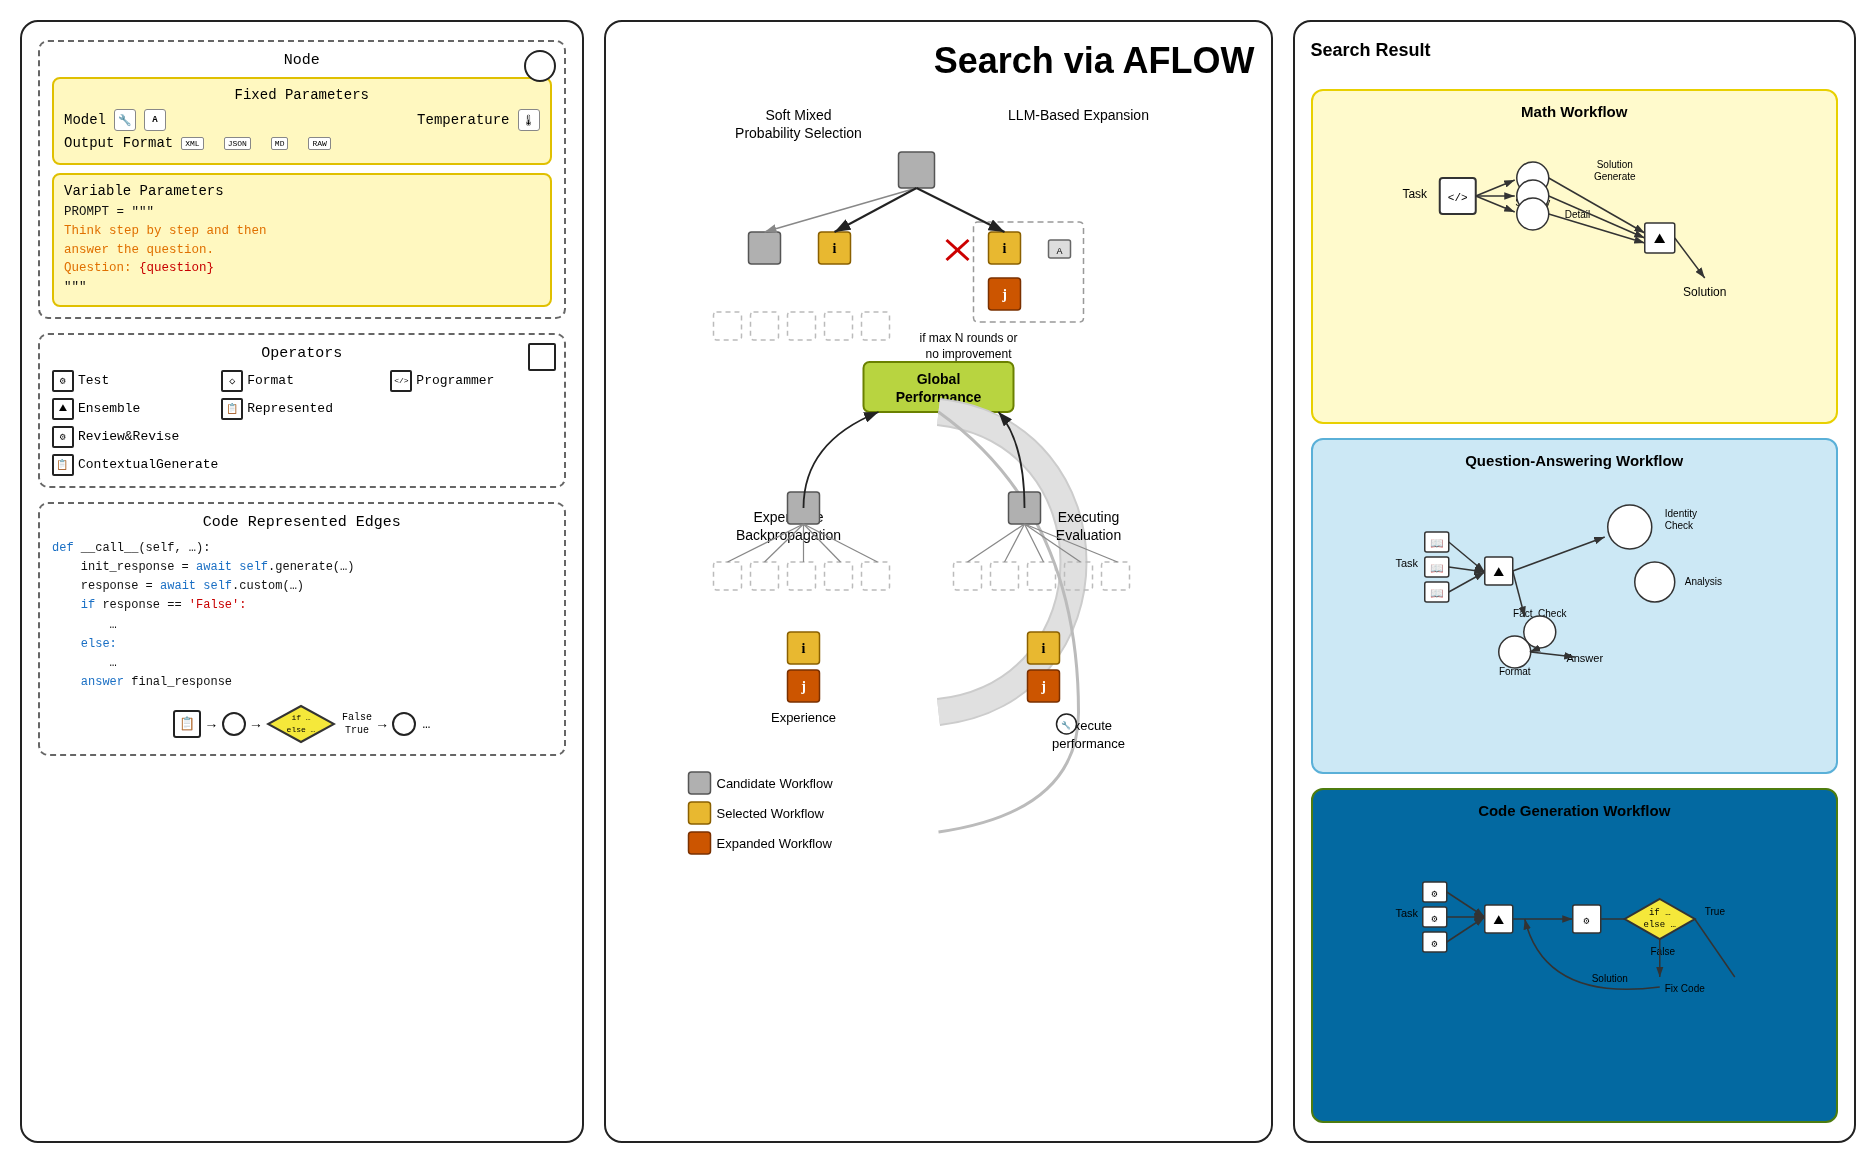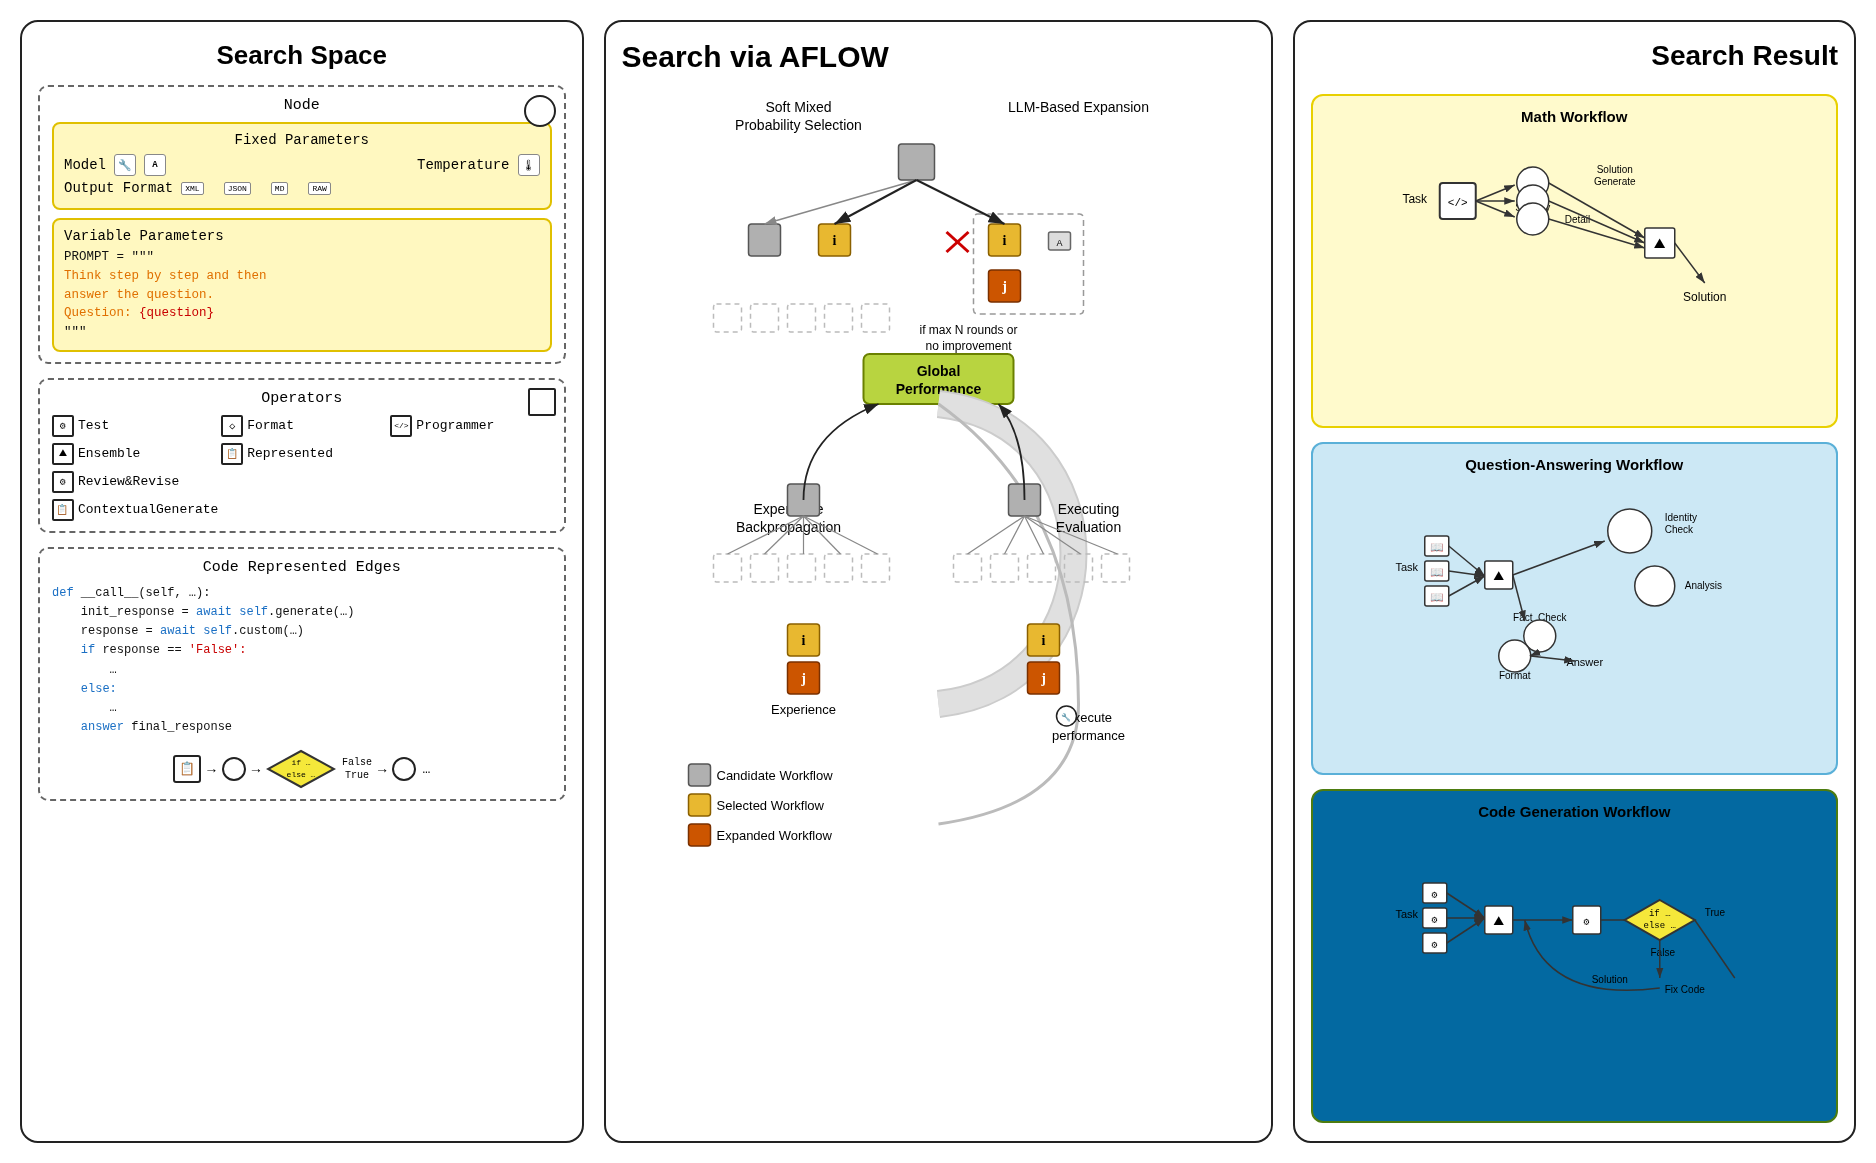--- a/index.html
+++ b/index.html
@@ -169,44 +169,44 @@
       flex: 1.2;
       border: 2.5px solid #222;
       border-radius: 18px;
       padding: 18px 16px;
       background: #fff;
       position: relative;
     }
 
     .middle-title {
       font-family: Arial, Helvetica, sans-serif;
-      font-size: 30px;
+      font-size: 36px;
       font-weight: bold;
-      text-align: left;
+      text-align: right;
       margin-bottom: 10px;
     }
 
     
     .right-panel {
       flex: 1;
       border: 2.5px solid #222;
       border-radius: 18px;
       padding: 18px 16px;
       background: #fff;
       display: flex;
       flex-direction: column;
       gap: 14px;
     }
 
     .right-title {
       font-family: Arial, Helvetica, sans-serif;
-      font-size: 28px;
+      font-size: 18px;
       font-weight: bold;
-      text-align: right;
-      margin-bottom: 8px;
+      text-align: left;
+      margin-bottom: 14px;
     }
 
     .workflow-card {
       border-radius: 12px;
       padding: 12px;
       flex: 1;
     }
 
     .workflow-card-title {
       font-family: Arial, Helvetica, sans-serif;
@@ -242,21 +242,20 @@
       fill: #b8d440;
       stroke: #6a8000;
       stroke-width: 2;
     }
 
   </style>
 </head>
 <body>
 
 <div class="panel">
-  <div class="panel-title">Search Space</div>
 
   <div class="section-box node-box">
     <div class="section-title">Node</div>
     <div class="node-circle"></div>
 
     <div class="fixed-params">
       <div class="fixed-params-title">Fixed Parameters</div>
       <div class="param-row">
         <span>Model</span>
         <span class="icon-box">🔧</span>

